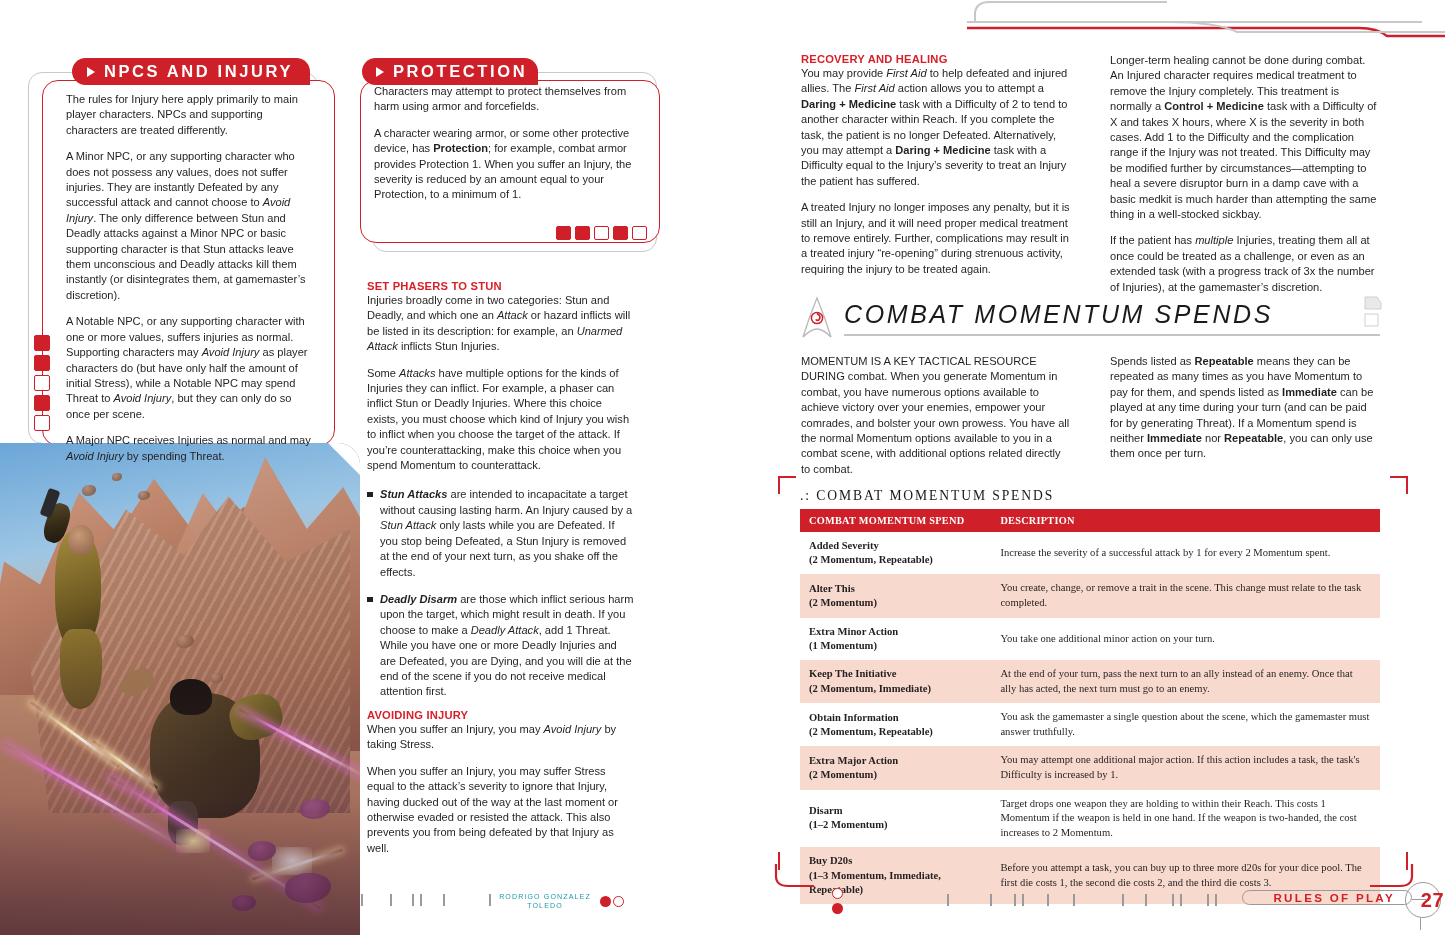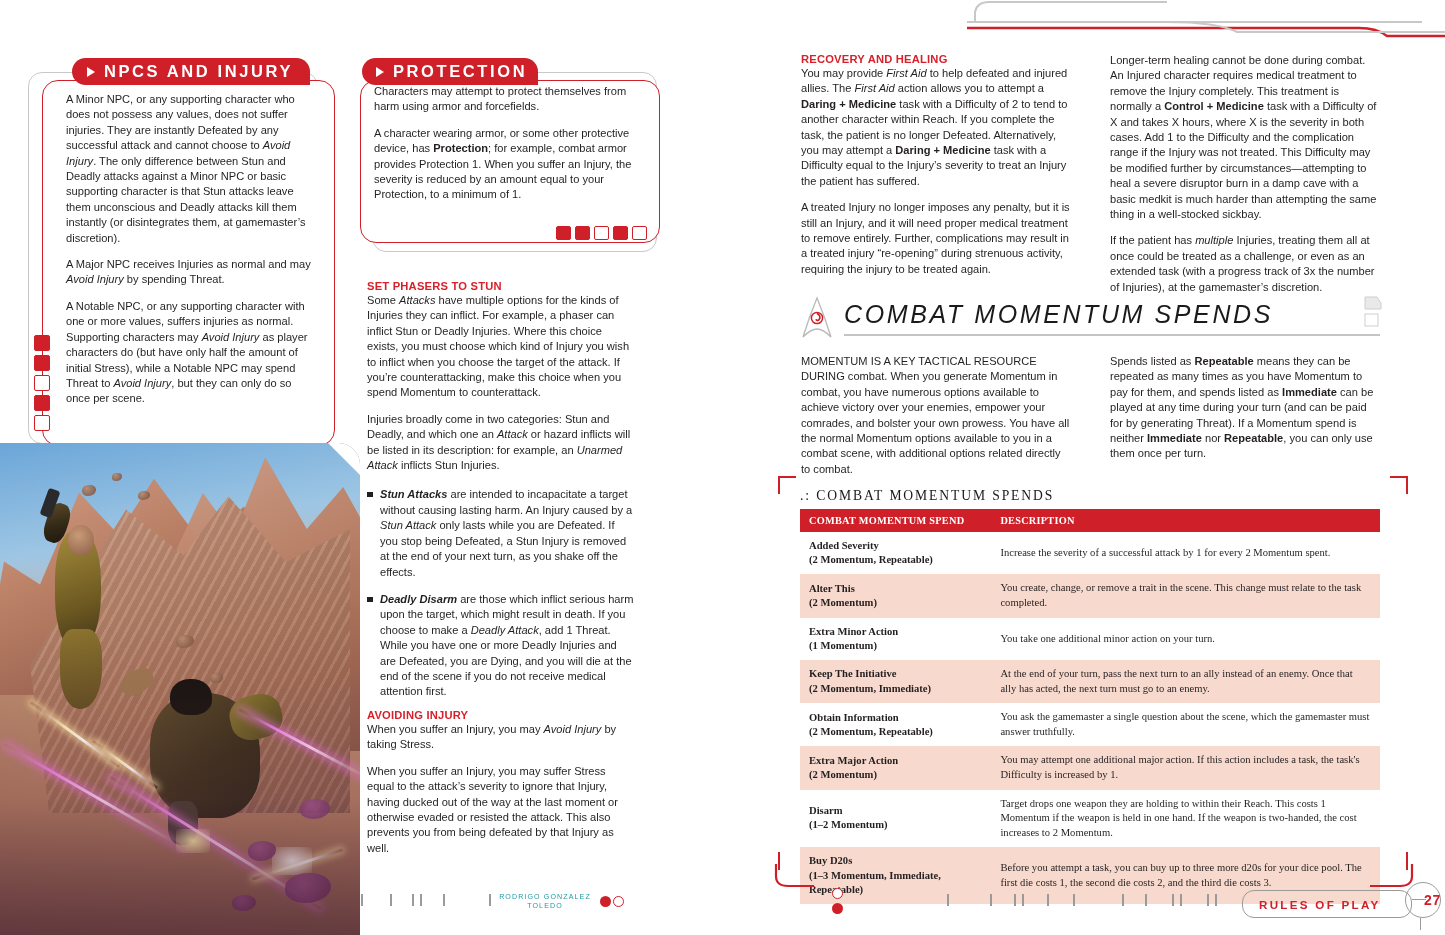--- a/index.html
+++ b/index.html
@@ -207,35 +207,35 @@
   table.mom tr.alt td { background:#f7d9cd; }
   table.mom tr.norm td { background:#ffffff; }
   .col-a { width:33%; }
 
   
   .foot-tick { position:absolute; width:1.6px; background:#9a9a9a; }
   .rop-pill {
     position:absolute;
     border:1.4px solid #9a9a9a;
     border-radius:12px;
-    height:28px;
-    display:flex; align-items:center; justify-content:flex-start;
+    height:15px;
+    display:flex; align-items:center; justify-content:flex-end;
     padding:0 16px;
   }
   .rop-pill span {
     color:#cf1f28; font-size:11.6px; font-weight:bold; letter-spacing:2.3px;
     white-space:nowrap;
   }
   .pg-circ {
     position:absolute;
     width:36px;height:36px;border-radius:50%;
     border:1.4px solid #9a9a9a;
     display:flex;align-items:center;justify-content:center;
   }
-  .pg-circ span { color:#cf1f28; font-size:14px; font-weight:bold; letter-spacing:.6px;margin-left:19px; }
+  .pg-circ span { color:#cf1f28; font-size:20px; font-weight:bold; letter-spacing:.6px;margin-left:19px; }
   .dot { position:absolute; border-radius:50%; }
   .dot.fill { background:#cf1f28; }
   .dot.open { border:1.6px solid #cf1f28; background:#fff; }
 
   .credit {
     position:absolute;
     color:#1f9ba4;
     font-size:7.1px;
     letter-spacing:1.1px;
     text-align:center;
@@ -252,23 +252,24 @@
   <div class="left-page">
 
     <div>
       <div class="sb-ghost" style="left:28px; top:72px; width:290px; height:372px;"></div>
       <div class="sb-main" style="left:42px; top:80px; width:293px; height:366px;"></div>
       <div class="sb-tab" style="left:72px; top:58px; width:238px;justify-content:center;">
         <span class="tri"></span>
         <span class="ttl">NPCS AND INJURY</span>
       </div>
       <div class="sb-body body-txt" style="position:absolute; left:66px; top:92px; width:250px;">
+        <p>The rules for Injury here apply primarily to main player characters. NPCs and supporting characters are treated differently.</p>
         <p>A Minor NPC, or any supporting character who does not possess any values, does not suffer injuries. They are instantly Defeated by any successful attack and cannot choose to <i>Avoid Injury</i>. The only difference between Stun and Deadly attacks against a Minor NPC or basic supporting character is that Stun attacks leave them unconscious and Deadly attacks kill them instantly (or disintegrates them, at gamemaster’s discretion).</p>
+        <p>A Notable NPC, or any supporting character with one or more values, suffers injuries as normal. Supporting characters may <i>Avoid Injury</i> as player characters do (but have only half the amount of initial Stress), while a Notable NPC may spend Threat to <i>Avoid Injury</i>, but they can only do so once per scene.</p>
         <p>A Major NPC receives Injuries as normal and may <i>Avoid Injury</i> by spending Threat.</p>
-        <p>A Notable NPC, or any supporting character with one or more values, suffers injuries as normal. Supporting characters may <i>Avoid Injury</i> as player characters do (but have only half the amount of initial Stress), while a Notable NPC may spend Threat to <i>Avoid Injury</i>, but they can only do so once per scene.</p>
       </div>
       <div class="pip-col" style="left:34px; top:335px;">
         <div class="pip on"></div>
         <div class="pip on"></div>
         <div class="pip"></div>
         <div class="pip on"></div>
         <div class="pip"></div>
       </div>
     </div>
 
@@ -288,22 +289,22 @@
         <div class="pip on"></div>
         <div class="pip"></div>
         <div class="pip on"></div>
         <div class="pip"></div>
       </div>
     </div>
 
     <div style="position:absolute; left:367px; top:280px; width:268px;">
       <div class="sub-head">SET PHASERS TO STUN</div>
       <div class="body-txt">
+        <p>Injuries broadly come in two categories: Stun and Deadly, and which one an <i>Attack</i> or hazard inflicts will be listed in its description: for example, an <i>Unarmed Attack</i> inflicts Stun Injuries.</p>
         <p>Some <i>Attacks</i> have multiple options for the kinds of Injuries they can inflict. For example, a phaser can inflict Stun or Deadly Injuries. Where this choice exists, you must choose which kind of Injury you wish to inflict when you choose the target of the attack. If you’re counterattacking, make this choice when you spend Momentum to counterattack.</p>
-        <p>Injuries broadly come in two categories: Stun and Deadly, and which one an <i>Attack</i> or hazard inflicts will be listed in its description: for example, an <i>Unarmed Attack</i> inflicts Stun Injuries.</p>
       </div>
       <div style="margin-top:14px;">
         <div style="display:flex; margin-bottom:12px;">
           <span style="width:13px; flex:none; padding-top:5px;">
             <span style="display:block;width:6px;height:5px;background:#231f20;"></span>
           </span>
           <span class="body-txt" style="flex:1;"><b><i>Stun Attacks</i></b> are intended to incapacitate a target without causing lasting harm. An Injury caused by a <i>Stun Attack</i> only lasts while you are Defeated. If you stop being Defeated, a Stun Injury is removed at the end of your next turn, as you shake off the effects.</span>
         </div>
         <div style="display:flex;">
           <span style="width:13px; flex:none; padding-top:5px;">

